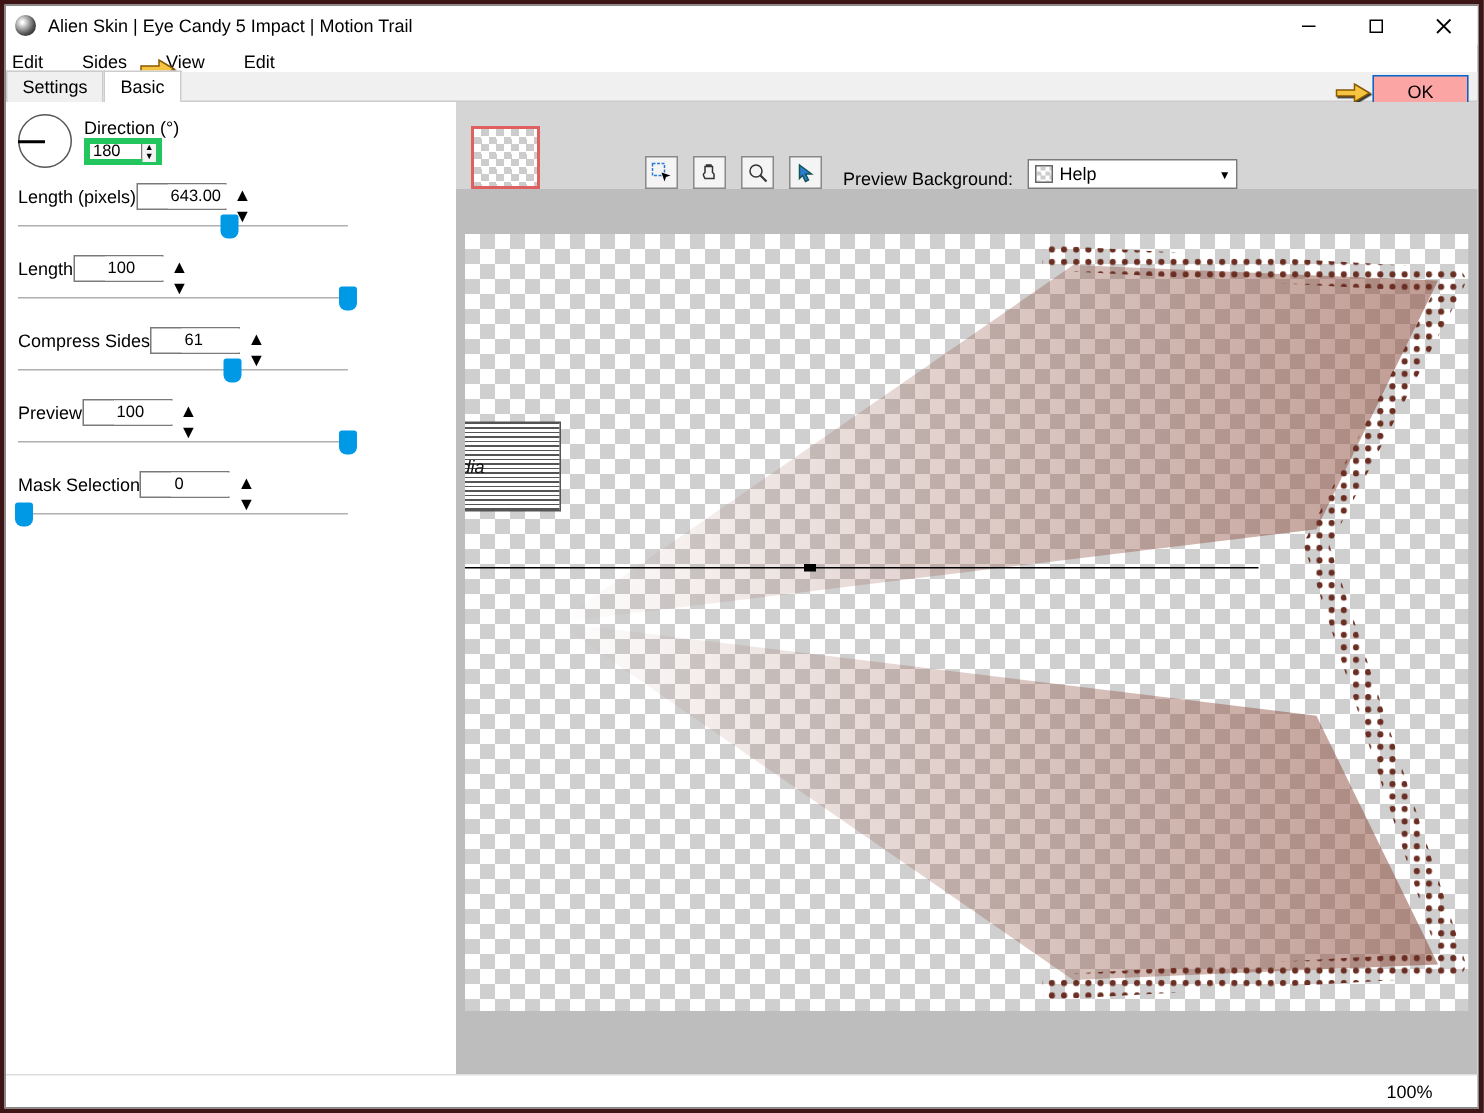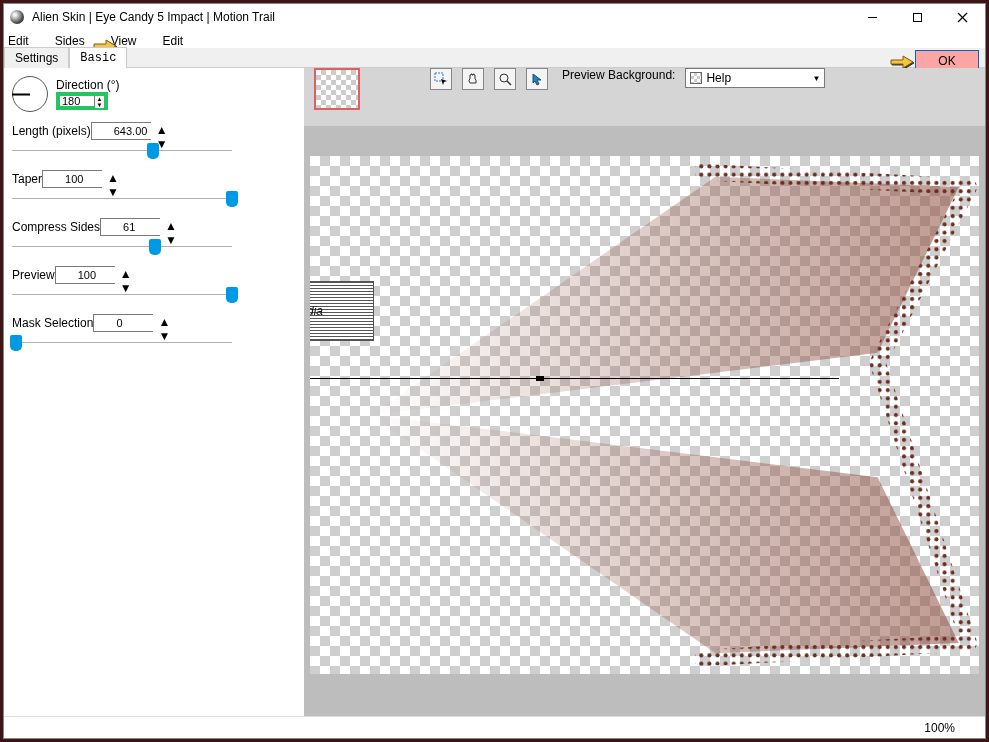--- a/index.html
+++ b/index.html
@@ -7,42 +7,42 @@
   .frame { position: absolute; left: 3px; top: 3px; width: 983px; height: 736px; background: #fff; border: 1px solid #888; }
   .titlebar { height: 26px; display: flex; align-items: center; background: #fff; }
   .titlebar .icon-sphere { width: 14px; height: 14px; margin: 0 6px; background: radial-gradient(circle at 35% 35%, #fff 5%, #555 60%, #000 100%); border-radius: 50%; }
   .titlebar .title { flex: 1; padding-left: 2px; }
   .winbtns { display: flex; }
   .winbtn { width: 45px; height: 26px; display: flex; align-items: center; justify-content: center; }
   .winbtn svg { width: 11px; height: 11px; }
   .menubar { height: 18px; display: flex; align-items: flex-end; padding: 0 4px; gap: 26px; position: relative;}
   .tabbar { height: 20px; display: flex; align-items: flex-end; background: #f0f0f0; border-bottom: 1px solid #ccc; position: relative;}
   .tab { padding: 3px 10px; border: 1px solid #ccc; border-bottom: none; background: #f0f0f0; position: relative; top:1px;}
-  .tab.active { background: #fff; font-family: Liberation Mono, monospace; }
+  .tab.active { background: #fff; }
   .body { display: flex; height: calc(100% - 26px - 18px - 20px - 22px); }
   .sidebar { width: 300px; padding: 8px; background: #fff; }
   .dir-row { display:flex; align-items:center; gap:8px; margin-bottom:10px;}
   .dir-icon { width:36px; height:36px; border:1.5px solid #555; border-radius:50%; position:relative;}
   .dir-icon .needle { position:absolute; left:50%; top:50%; width:18px; height:1.5px; background:#000; transform-origin:left center; transform:rotate(180deg);}
   .dir-col { display:flex; flex-direction:column; gap:0;}
   .spin { display:flex; align-items:stretch; border:4px solid #22c55e; height:18px; }
   .spin.wide { width: 52px; }
   .spin input { width: 34px; border:none; outline:none; padding:0 2px; font-size:11px; text-align:left;}
   .spin .arrows { width:14px; display:flex; flex-direction:column; border-left:1px solid #7a7a7a;}
   .spin .ar { flex:1; display:flex; align-items:center; justify-content:center; font-size:6px; background:#f4f4f4;}
   .param { margin-bottom: 10px; }
   .param .row1 { display:flex; align-items:center; }
   .param .label { }
   .param .numbox { display:flex; align-items:stretch; border:1px solid #7a7a7a; height:18px; width:60px;}
   .param .numbox input { width:44px; border:none; outline:none; padding:0 2px; font-size:11px;margin-left:20px; }
   .slider-wrap { position:relative; height:18px; margin-top:2px; width: 220px;}
   .slider-line { position:absolute; left:0; right:0; top:8px; height:1px; background:#b0b0b0;}
   .thumb { position:absolute; top:1px; width:12px; height:16px; background:#0099e6; border-radius:2px 2px 5px 5px; transform:translateX(-50%);}
   .preview-area { flex:1; position:relative; background:#fff;}
-  .topstrip { position:absolute; left:0; right:0; top:0; height:58px; background:#d5d5d5; display:flex; align-items:flex-start; padding:0 10px; gap:10px;}
+  .topstrip { position:absolute; left:0; right:0; top:0; height:58px; background:#d5d5d5; display:flex; align-items:flex-end; padding:0 10px; gap:10px;}
   .thumbbox { width:46px; height:42px; border:2px solid #e06060; background: repeating-conic-gradient(#ccc 0% 25%, #fff 0% 50%) 0 0/10px 10px;}
   .toolbtn { width:22px; height:22px; border:1px solid #888; background:#f4f4f4; display:flex; align-items:center; justify-content:center; font-size:12px;}
   .pb-label { margin-left:4px;}
   .pb-select { width:140px; height:20px; border:1px solid #7a7a7a; background:#fff; display:flex; align-items:center; padding:0 4px; gap:4px;}
   .pb-select .sw { width:12px; height:12px; border:1px solid #666; background: repeating-conic-gradient(#ccc 0% 25%, #fff 0% 50%) 0 0/6px 6px;}
   .pb-select .dd { margin-left:auto; font-size:8px;}
   .okcol { position:absolute; right:6px; top:0; width:64px; display:flex; flex-direction:column; gap:2px; padding-top:2px;}
   .okbtn { height:22px; border:1px solid #0066cc; display:flex; align-items:center; justify-content:center; background:#fca5a5;}
   .cancelbtn { height:22px; border:1px solid #c4c4c4; display:flex; align-items:center; justify-content:center; background:#f4f4f4;}
   .canvas-outer { position:absolute; left:0; right:0; top:58px; bottom:0; background:#bdbdbd; padding:10px 0;}
@@ -149,21 +149,21 @@
           </div>
         </div>
         <div class="slider-wrap">
           <div class="slider-line"></div>
             <div class="thumb" style="left: 64%;"></div>
         </div>
       </div>
 
       <div class="param">
         <div class="row1">
-          <span class="label">Taper</span>
+          <span class="label">Length</span>
           <div class="numbox">
             <input value="100" style="">
             <div class="arrows">
                 <div class="ar">▲</div>
                 <div class="ar">▼</div>
               </div>
           </div>
         </div>
         <div class="slider-wrap">
           <div class="slider-line"></div>

